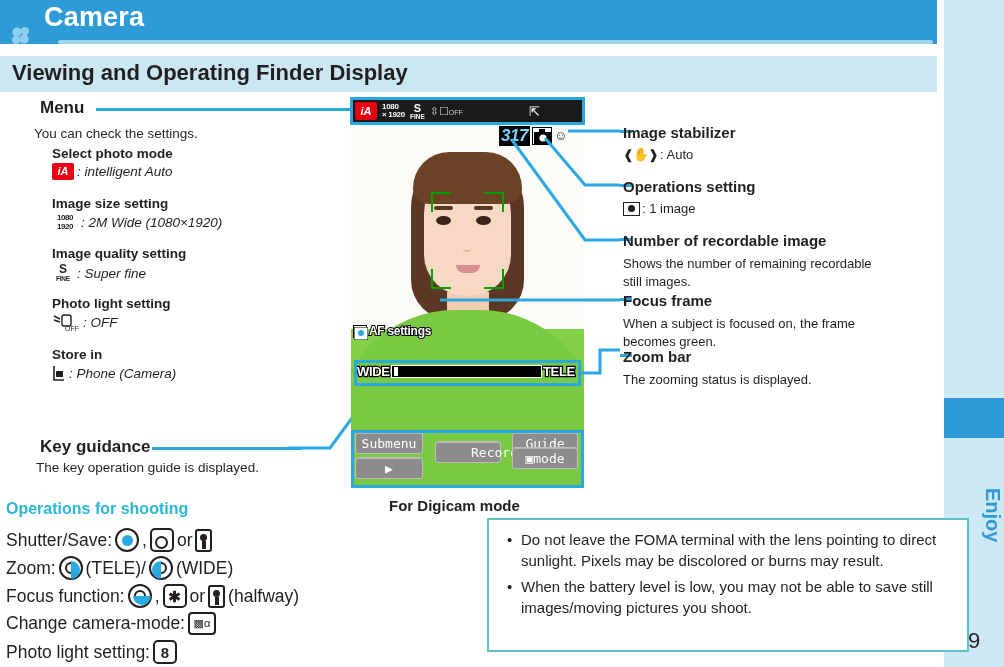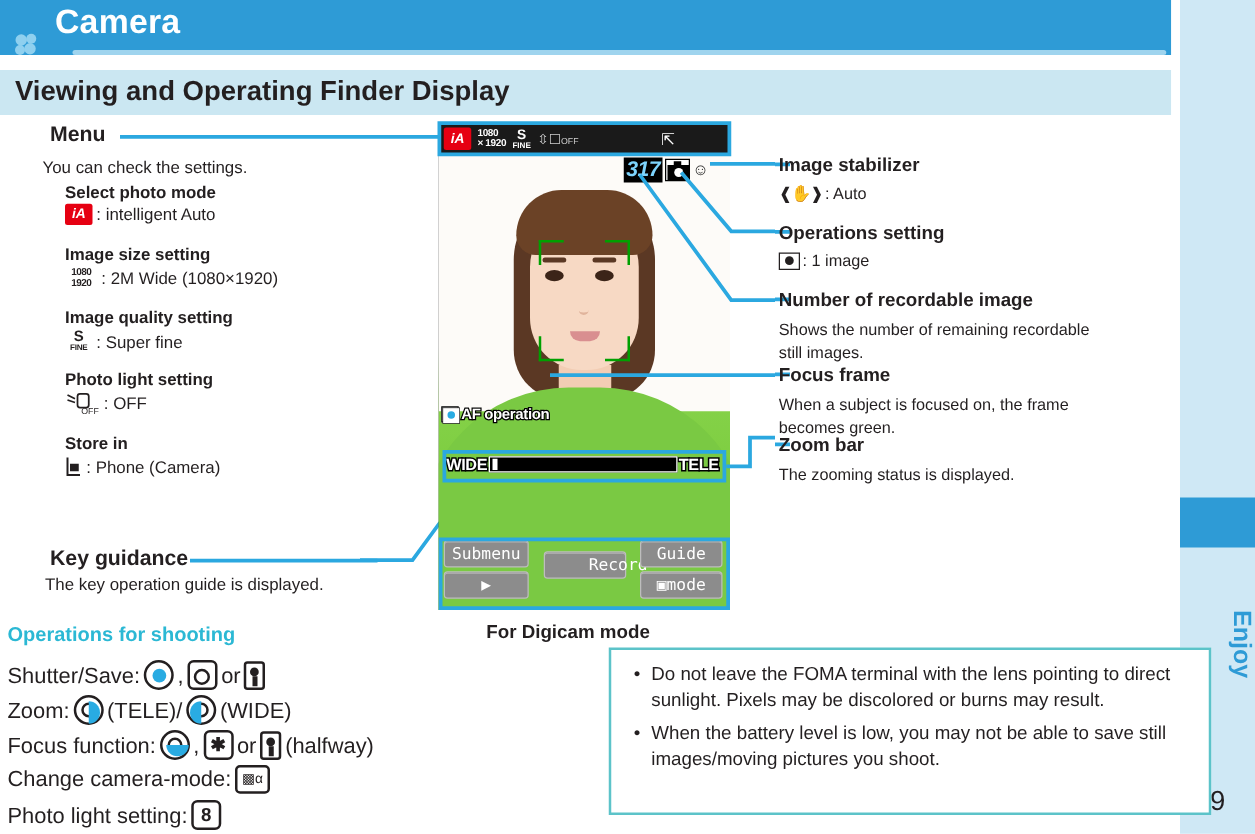--- a/index.html
+++ b/index.html
@@ -71,21 +71,21 @@
     position:absolute; left:96px; top:108px; width:260px; height:3px;
     background:#2ba8e0;
   }
   #menu-desc{
     position:absolute; left:34px; top:126px;
     font-size:13.5px;
   }
   .menu-group{ position:absolute; left:52px; }
   .menu-head{ font-size:13.5px; font-weight:bold; margin-bottom:2px;}
   .menu-val{ font-size:13.5px; display:flex; align-items:center; gap:1px; }
-  .menu-val .txt{ padding-left:2px; }
+  .menu-val .txt{ padding-left:2px;font-style:italic; }
   
   .ic-ia{
     display:inline-block; width:22px; height:17px; background:#e60012;
     color:#fff; font-size:11px; font-weight:bold; font-style:italic;
     text-align:center; line-height:17px; border-radius:2px;
     font-family:"Liberation Sans", sans-serif;
   }
   .ic-size{
     display:inline-block; width:26px; height:19px;
     font-size:8px; font-weight:bold; line-height:9px; color:#231f20;
@@ -308,21 +308,21 @@
   .softkey{
     position:absolute; background:#8c8c8c; border:1px solid #bdbdbd;
     color:#fff; font-size:13px; text-align:center; border-radius:3px;
     font-family:"DejaVu Sans Mono", monospace;
     box-shadow:inset 0 1px 0 #b5b5b5;
   }
   #sk-submenu{ left:4px; top:308px; width:68px; height:22px; line-height:21px; }
   #sk-play{ left:4px; top:333px; width:68px; height:22px; line-height:21px; }
   #sk-record{ left:84px; top:317px; width:66px; height:22px; line-height:21px;padding-left:35px; }
   #sk-guide{ left:161px; top:308px; width:66px; height:22px; line-height:21px; }
-  #sk-mode{ left:161px; top:333px; width:66px; height:22px; line-height:21px; }
+  #sk-mode{ left:161px; top:323px; width:66px; height:22px; line-height:21px; }
   
   .hl-box{ position:absolute; border:3px solid #2ba8e0; }
   #hl-status{ left:350px; top:97px; width:235px; height:28px; }
   #hl-zoom{ left:354px; top:360px; width:227px; height:26px; }
   #hl-keys{ left:351px; top:430px; width:233px; height:58px; }
   #caption-digicam{
     position:absolute; left:389px; top:497px; font-size:15px; font-weight:bold;
   }
   
   .rc-head{ position:absolute; left:623px; font-size:15px; font-weight:bold; }
@@ -522,21 +522,21 @@
       <div id="stab-icon">☺</div>
     </div>
 
     <div id="af-track">
       <div id="af-icon">
         <svg viewBox="0 0 14 13" width="14" height="13">
             <rect x="0" y="0" width="14" height="13" fill="#fff" stroke="#000"></rect>
             <circle cx="7" cy="6" r="3" fill="#29abe2"></circle>
           </svg>
       </div>
-      <div id="af-text">AF operation</div>
+      <div id="af-text">AF settings</div>
     </div>
 
     <div id="zoom-bar">
       <span class="zb-label">WIDE</span>
       <span id="zb-track">
           <span id="zb-thumb"></span>
         </span>
       <span class="zb-label">TELE</span>
     </div>
 

